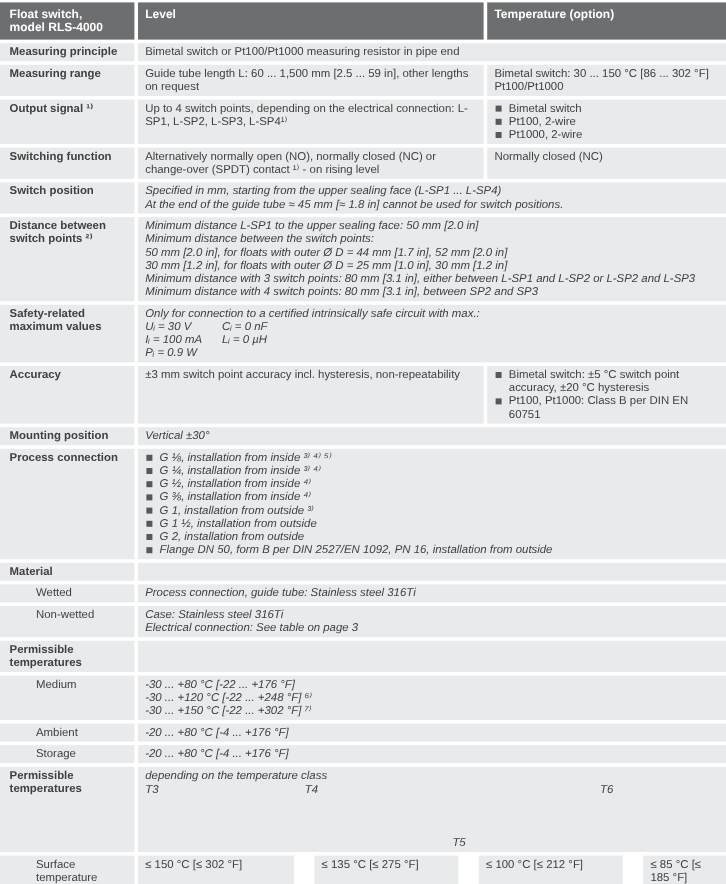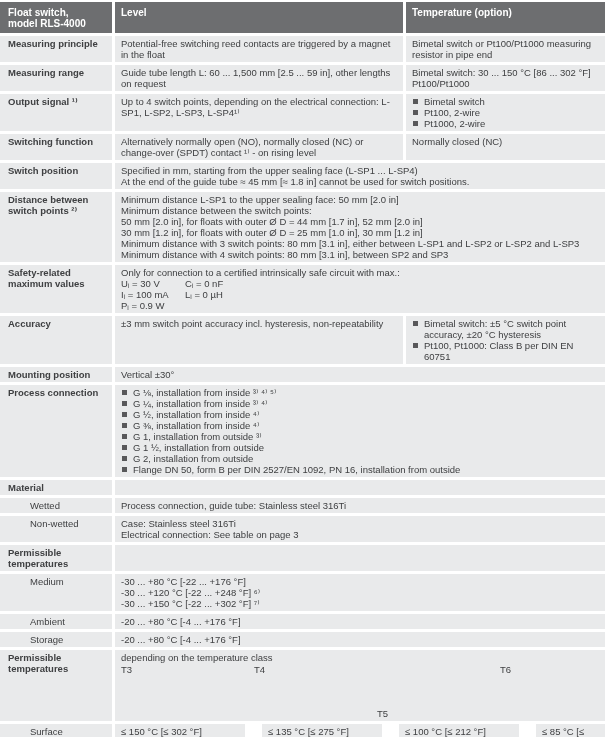--- a/index.html
+++ b/index.html
@@ -11,21 +11,21 @@
     line-height: 11px;
     color: #3f4042;
   }
   .sheet { width: 605px; padding-top: 2px; background: #fff; }
   .row { display: flex; gap: 3px; margin-bottom: 3px; }
   .cell { background: #e9eaeb; padding: 2px 6px; }
   .label { width: 112px; flex: none; font-weight: bold; padding-left: 8px; }
   .label.plain { font-weight: normal; padding-left: 30px; }
   .level { width: 288px; flex: none; }
   .temp  { flex: 1; }
-  .full  { flex: 1; }
+  .full  { flex: 1; font-style: italic; }
   .header-row .cell {
     background: #6d6e70;
     color: #ffffff;
     font-weight: bold;
     font-size: 10px;
     padding-top: 5px;
     padding-bottom: 4px;
     min-height: 30px;
   }
   .bullet-line { display: flex; align-items: flex-start; }
@@ -58,21 +58,20 @@
     <div class="cell label">
       <div>Float switch,</div>
       <div>model RLS-4000</div>
     </div>
     <div class="cell level">Level</div>
     <div class="cell temp">Temperature (option)</div>
   </div>
 
   <div class="row">
     <div class="cell label">Measuring principle</div>
-    <div class="cell level">Potential-free switching reed contacts are triggered by a magnet in the float</div>
     <div class="cell temp">Bimetal switch or Pt100/Pt1000 measuring resistor in pipe end</div>
   </div>
 
   <div class="row">
     <div class="cell label">Measuring range</div>
     <div class="cell level">Guide tube length L: 60 ... 1,500 mm [2.5 ... 59 in], other lengths on request</div>
     <div class="cell temp">
       <div>Bimetal switch: 30 ... 150 °C [86 ... 302 °F]</div>
       <div>Pt100/Pt1000</div>
     </div>

